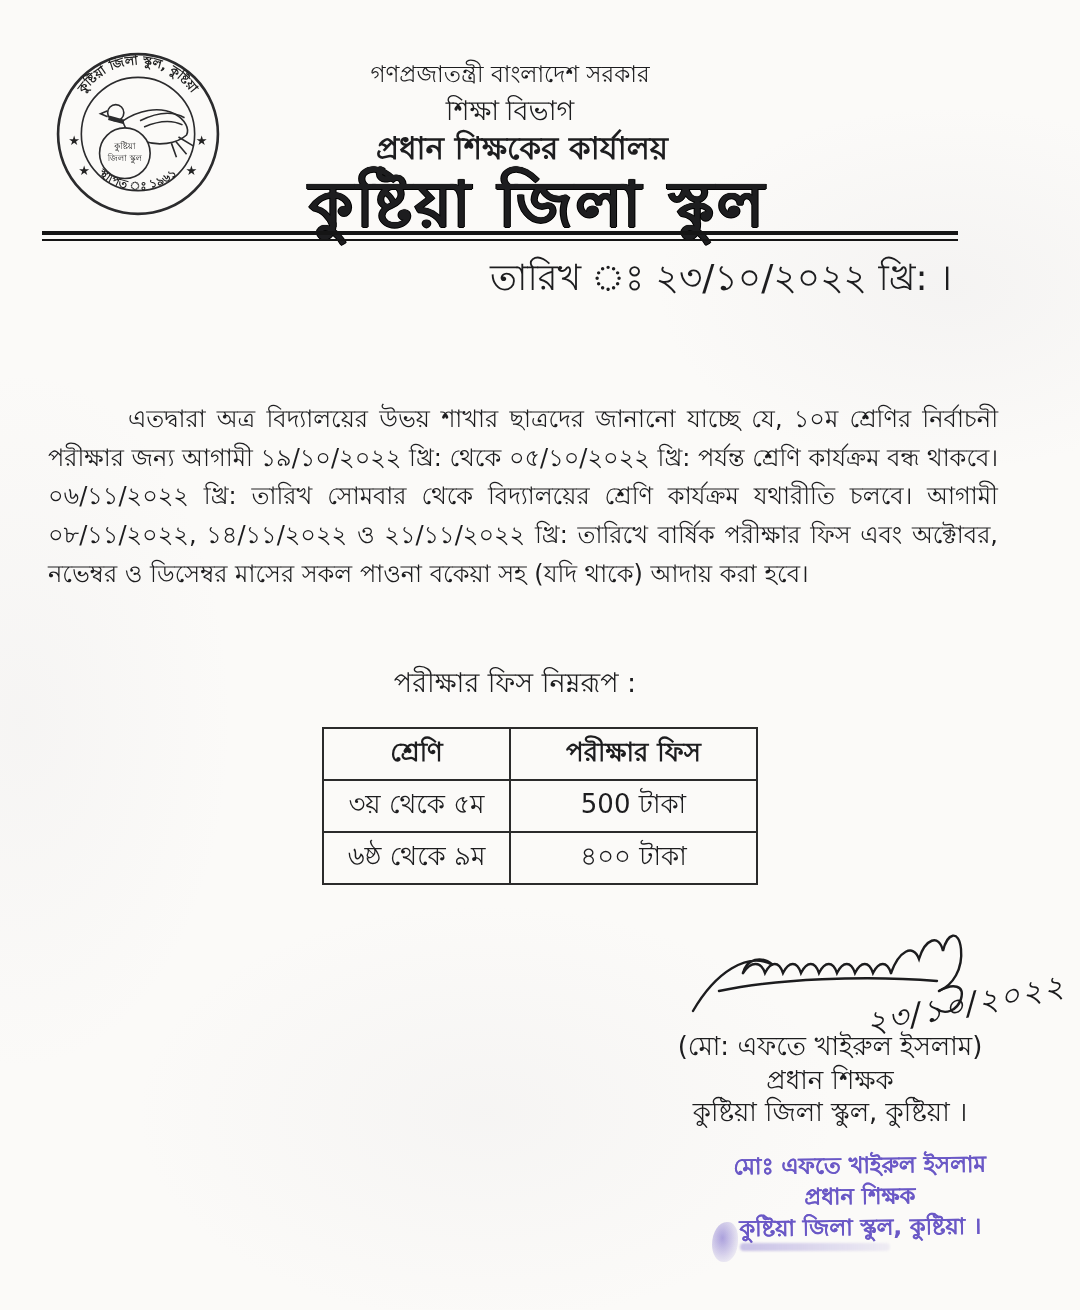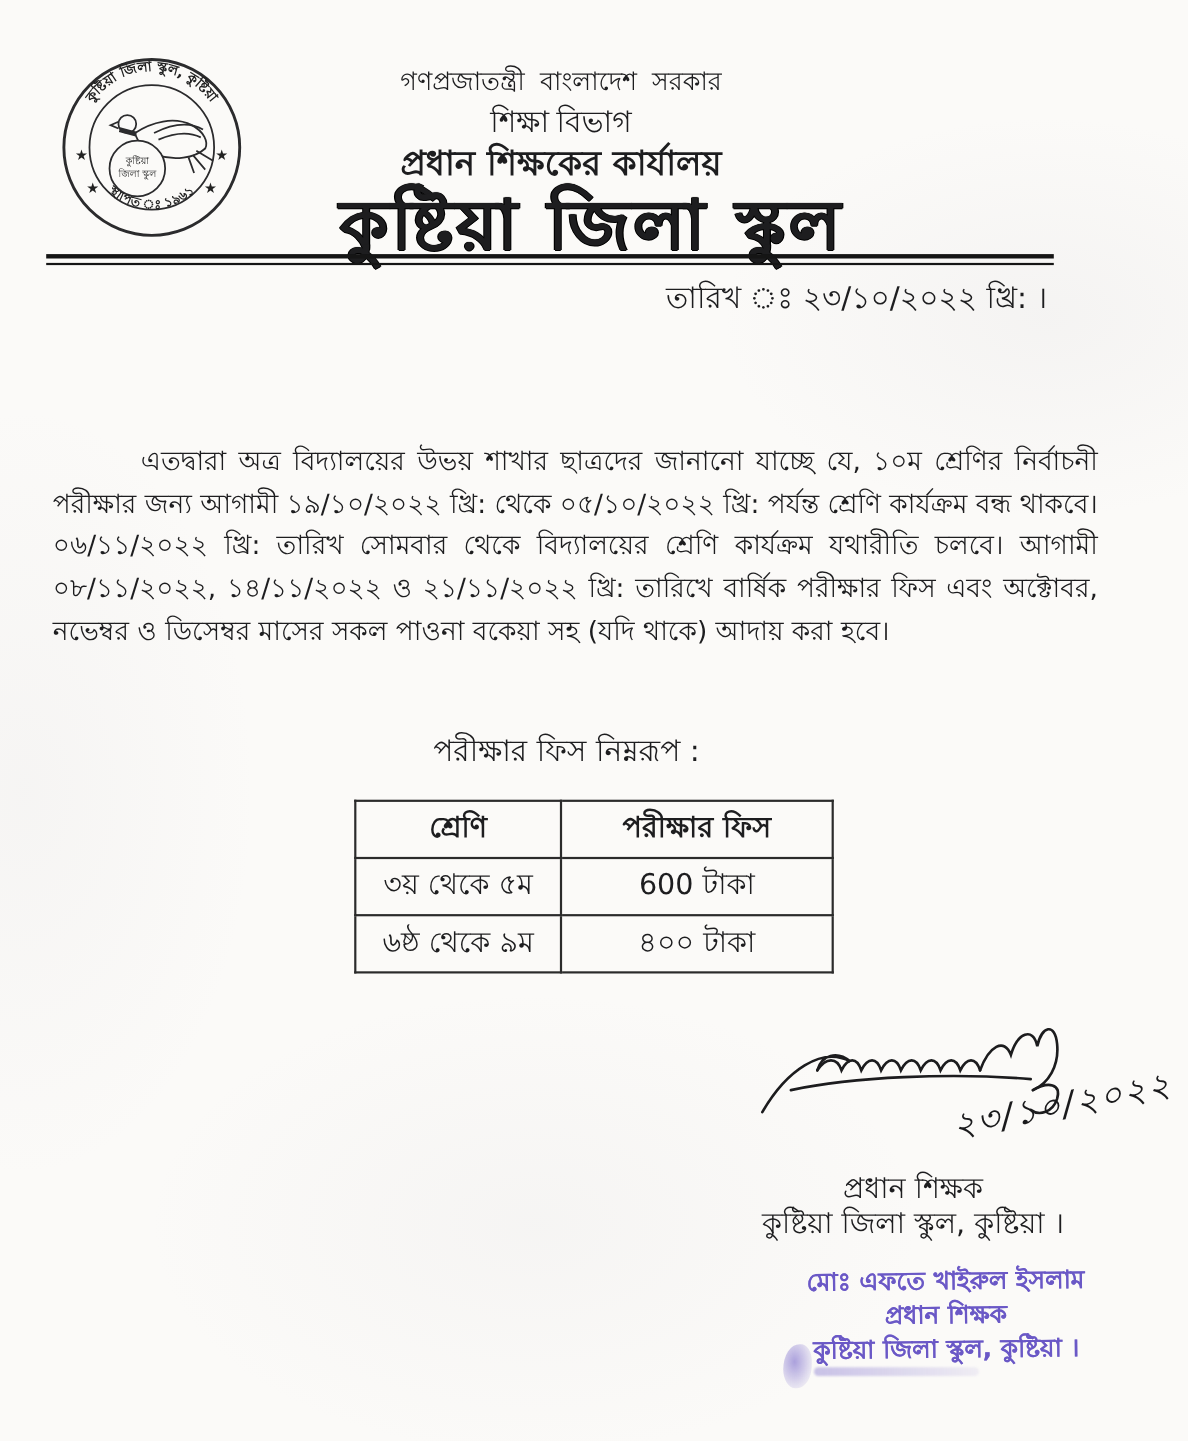--- a/index.html
+++ b/index.html
@@ -16,30 +16,30 @@
       radial-gradient(ellipse 420px 260px at 88% 22%, rgba(205,203,208,.14), transparent 70%),
       radial-gradient(ellipse 500px 300px at 45% 85%, rgba(208,206,210,.12), transparent 70%),
       radial-gradient(ellipse 300px 500px at 2% 55%, rgba(200,198,204,.10), transparent 70%),
       #fbfaf8;
     overflow:hidden;
   }
   .seal{position:absolute;left:48px;top:48px;width:180px;height:172px;}
   .hdr{position:absolute;left:0;width:1020px;text-align:center;}
   .hdr-govt{top:56px;font-size:23px;}
   .hdr-dept{top:90px;font-size:27px;font-family:Liberation Serif, serif;}
-  .hdr-office{top:124px;font-size:31px;font-weight:600;}
+  .hdr-office{top:124px;font-size:31px;font-weight:600;margin-left:12px;}
   .hdr-school{
     top:156px;font-size:63px;font-weight:bold;letter-spacing:3px;
     text-shadow:0 0 1px #000, 1px 0 0 #000, -1px 0 0 #000, 0 1px 0 #000;
   }
   .rule{
     position:absolute;left:42px;top:231px;width:916px;height:4px;
     border-top:4px solid #151515;border-bottom:2px solid #151515;
   }
-  .date-line{position:absolute;top:250px;right:128px;font-size:27px;}
+  .date-line{position:absolute;top:250px;right:128px;font-size:36px;}
   .body-par{
     position:absolute;left:48px;top:376px;width:950px;
     font-size:24px;line-height:1.61;text-align:justify;
     text-indent:80px;
   }
   .fees-heading{position:absolute;left:0;width:1030px;top:662px;text-align:center;font-size:27px;font-weight:400;}
   table.fees{
     position:absolute;left:322px;top:727px;
     border-collapse:collapse;font-size:26px;
   }
@@ -109,21 +109,21 @@
       <path d="M 40,4 l 15,9 M 37,8 l 11,13 M 33,10 l 5,14"></path>
     </g>
 
     <g>
       <circle cx="72" cy="104" r="25" fill="#fbfaf8" stroke="#2b2b2d" stroke-width="1.6"></circle>
       <text x="72" y="100" font-size="8.5" fill="#222" text-anchor="middle">কুষ্টিয়া</text>
       <text x="72" y="112" font-size="8.5" fill="#222" text-anchor="middle">জিলা স্কুল</text>
     </g>
   </svg>
 
-  <div class="hdr hdr-govt" style="position:absolute;font-family:Liberation Mono, monospace;">গণপ্রজাতন্ত্রী বাংলাদেশ সরকার</div>
+  <div class="hdr hdr-govt" style="position:absolute;">গণপ্রজাতন্ত্রী বাংলাদেশ সরকার</div>
   <div class="hdr hdr-dept" style="position:absolute;">শিক্ষা বিভাগ</div>
   <div class="hdr hdr-office" style="position:absolute;">প্রধান শিক্ষকের কার্যালয়</div>
   <div class="hdr hdr-school" style="position:absolute;margin-left:28px;">কুষ্টিয়া জিলা স্কুল</div>
 
   <div class="rule"></div>
 
   <div class="date-line">তারিখ ঃ ২৩/১০/২০২২ খ্রি: ।</div>
 
   <p class="body-par">এতদ্বারা অত্র বিদ্যালয়ের উভয় শাখার ছাত্রদের জানানো যাচ্ছে যে, ১০ম শ্রেণির নির্বাচনী পরীক্ষার জন্য আগামী ১৯/১০/২০২২ খ্রি: থেকে  ০৫/১০/২০২২ খ্রি: পর্যন্ত শ্রেণি কার্যক্রম বন্ধ থাকবে। ০৬/১১/২০২২ খ্রি: তারিখ সোমবার থেকে বিদ্যালয়ের শ্রেণি কার্যক্রম যথারীতি চলবে। আগামী ০৮/১১/২০২২,  ১৪/১১/২০২২ ও ২১/১১/২০২২ খ্রি: তারিখে বার্ষিক পরীক্ষার ফিস এবং অক্টোবর, নভেম্বর ও ডিসেম্বর মাসের সকল পাওনা বকেয়া সহ (যদি থাকে) আদায় করা হবে।</p>
 
@@ -132,40 +132,41 @@
   <table class="fees">
     <thead>
       <tr>
         <th class="col-class">শ্রেণি</th>
         <th class="col-fee">পরীক্ষার ফিস</th>
       </tr>
     </thead>
     <tbody>
       <tr>
         <td>৩য় থেকে ৫ম</td>
-        <td>600 টাকা</td>
+        <td>500 টাকা</td>
       </tr>
       <tr>
         <td>৬ষ্ঠ থেকে ৯ম</td>
         <td>৪০০ টাকা</td>
       </tr>
     </tbody>
   </table>
 
   <svg class="sig-svg" viewBox="0 0 410 115">
     <g stroke="#1c1c1e" stroke-width="2.4" fill="none" stroke-linecap="round">
       <path d="M 38,86 C 60,48 92,26 118,40 C 106,30 92,34 88,48"></path>
       <path d="M 88,48 C 96,36 106,36 110,48 C 116,36 124,36 128,48 C 134,36 142,36 146,48 C 152,36 160,36 164,48 C 170,36 178,36 182,48 C 188,36 196,36 200,48 C 206,36 214,36 218,48 C 224,36 232,36 236,48"></path>
       <path d="M 236,48 C 244,26 258,18 264,34 C 270,14 284,8 288,26 C 292,8 304,4 306,24 C 308,44 298,60 284,66"></path>
       <path d="M 284,66 C 298,58 310,60 306,74 C 302,86 290,90 282,84"></path>
       <path d="M 64,66 C 120,54 210,50 282,56"></path>
     </g>
   </svg>
   <div class="sig-date">২৩/১০/২০২২</div>
 
+  <div class="sig-name">(মো: এফতে খাইরুল ইসলাম)</div>
   <div class="sig-desig">প্রধান শিক্ষক</div>
   <div class="sig-inst">কুষ্টিয়া জিলা স্কুল, কুষ্টিয়া ।</div>
 
   <div class="stamp">
     <div>মোঃ এফতে খাইরুল ইসলাম</div>
     <div>প্রধান শিক্ষক</div>
     <div>কুষ্টিয়া জিলা স্কুল, কুষ্টিয়া ।</div>
   </div>
   <div class="stamp-blob"></div>
   <div class="stamp-smudge"></div>

